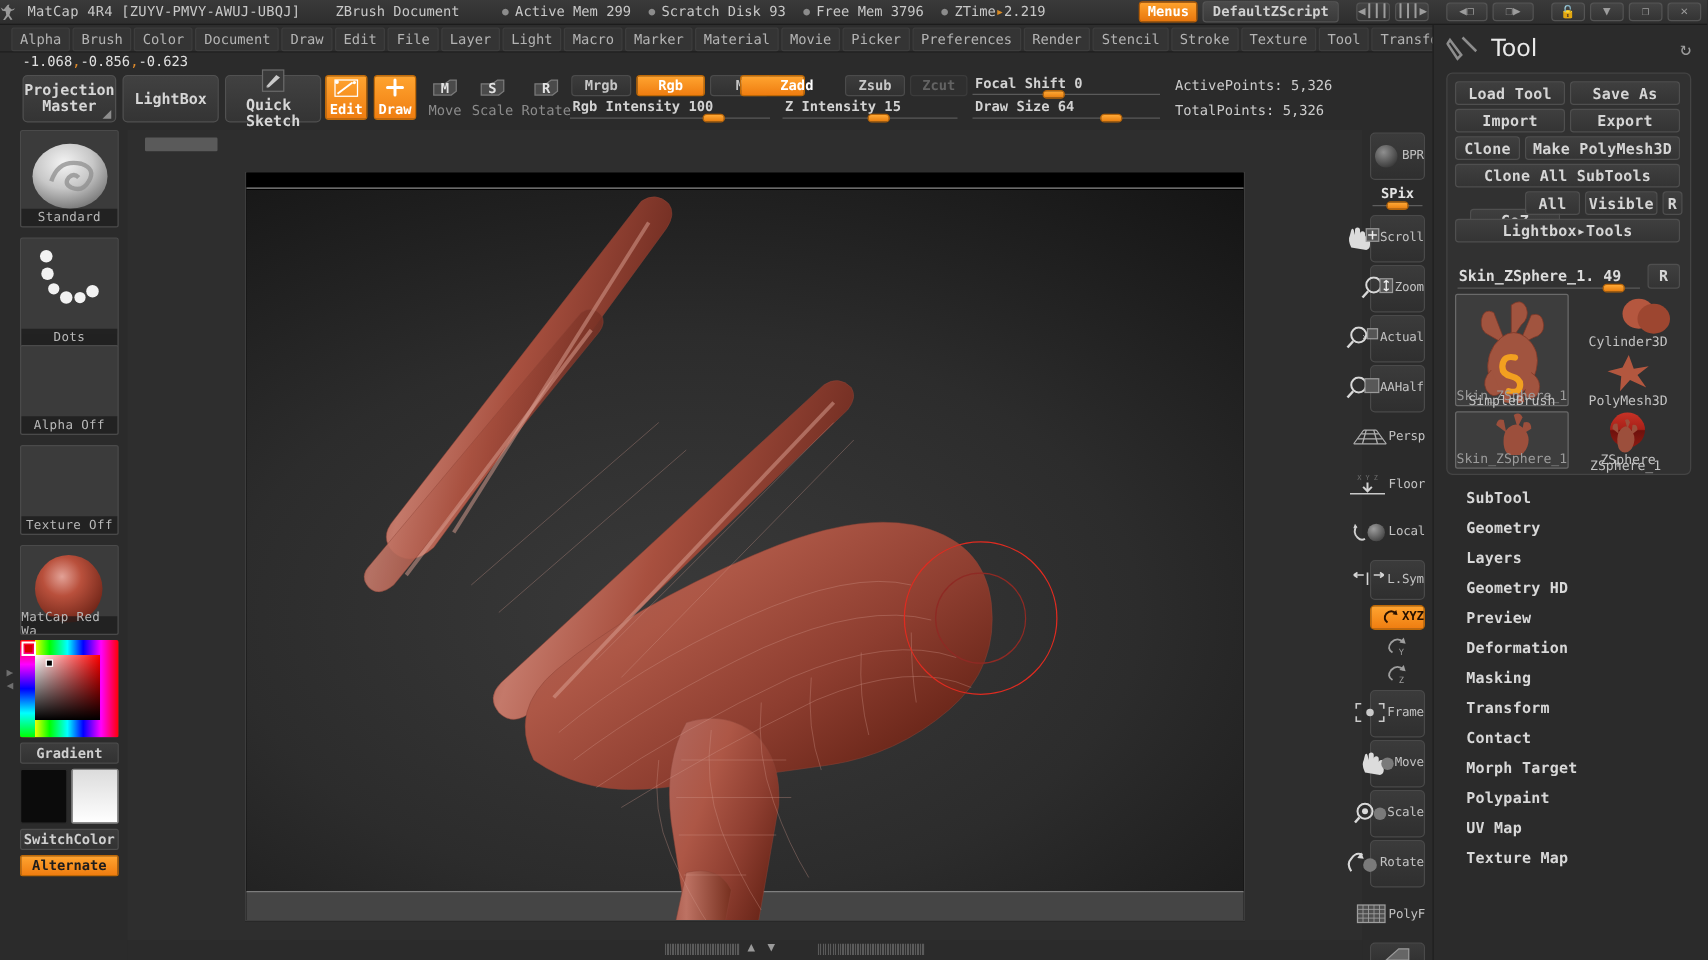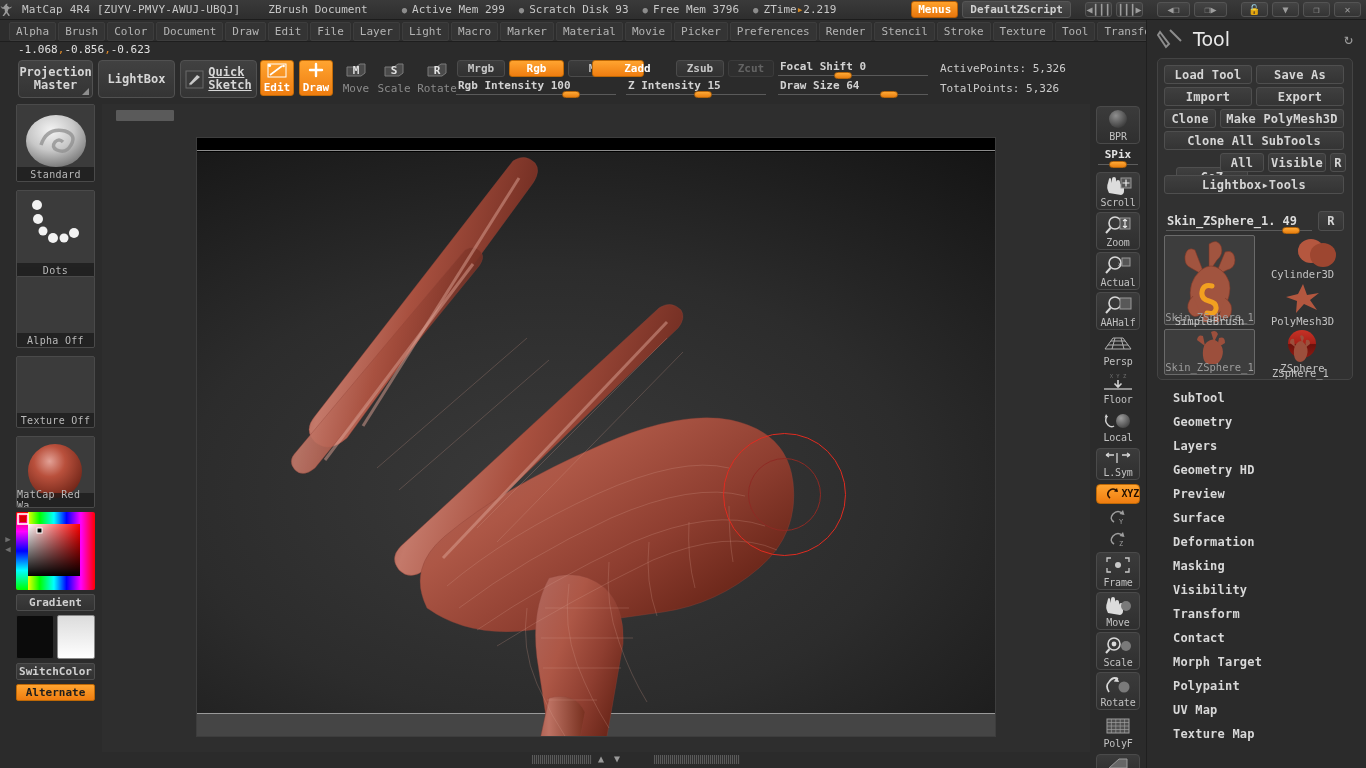--- a/index.html
+++ b/index.html
@@ -173,21 +173,21 @@
   .vtri{ position:absolute; top:2px; color:#9a9a9a; font-size:10px; line-height:10px; }
 
   
   .rnav{
     position:absolute; left:1090px; top:104px; width:56px; height:664px;
     background:#2b2b2b;
   }
   .nv{
     position:absolute; left:6px; width:44px; border-radius:4px;
     background:linear-gradient(#3b3b3b,#2f2f2f); border:1px solid #4a4a4a;
-    display:flex; flex-direction:column; align-items:center; justify-content:flex-end;
+    display:flex; align-items:center; justify-content:flex-end;
     font-size:10px; color:#c2c2c2; padding-bottom:1px;
   }
   .nv.plain{ background:none; border:none; }
   .nv.on{ background:linear-gradient(#ffa430,#ef7d10); border-color:#bd6806; color:#241000; font-weight:bold;}
   .nv .g{ flex:1; display:flex; align-items:center; justify-content:center; width:100%; }
   .nv .t{ font-size:10px; letter-spacing:-.2px; }
   .spixlbl{ position:absolute; left:6px; width:44px; text-align:center; font-size:11px; color:#e3e3e3; font-weight:bold;}
   .spixtrack{ position:absolute; left:8px; width:40px; height:1px; background:#5d5d5d;}
   .spixknob{ position:absolute; width:18px; height:7px; border-radius:4px;
     background:linear-gradient(#ffa936,#e87f10); border:1px solid #b4640a;}
@@ -307,21 +307,21 @@
   <div class="toolbar">
 
     <div class="tbtn" style="left:18px; top:2px; width:75px; height:38px; flex-direction:column;">
       <span>Projection</span>
       <span>Master</span>
       <span class="corner-tri"></span>
     </div>
 
     <div class="tbtn" style="left:98px; top:2px; width:77px; height:38px;">LightBox</div>
 
-    <div class="tbtn" style="left:180px; top:2px; width:77px; height:38px; flex-direction:row; gap:4px;text-decoration:underline;">
+    <div class="tbtn" style="left:180px; top:2px; width:77px; height:38px; flex-direction:column; gap:4px;">
       <span>
         <svg width="19" height="19" viewBox="0 0 19 19">
             <rect x="1" y="1" width="17" height="17" fill="#3a3a3a" stroke="#6a6a6a"></rect>
             <path d="M4 14 L12 5 L15 7 L6 15 Z" fill="#c9c9c9"></path>
             <path d="M4 14 L6 15 L4.5 15.5 Z" fill="#8a8a8a"></path>
           </svg>
       </span>
       <span style="display:flex;flex-direction:column;align-items:flex-start;">
         <span>Quick</span>
         <span>Sketch</span>
@@ -951,24 +951,22 @@
       </svg>
       <span class="lab">ZSphere_1</span>
     </div>
 
     <div class="tp-list">
       <div class="tp-li">SubTool</div>
       <div class="tp-li">Geometry</div>
       <div class="tp-li">Layers</div>
       <div class="tp-li">Geometry HD</div>
       <div class="tp-li">Preview</div>
-      <div class="tp-li">Surface</div>
       <div class="tp-li">Deformation</div>
       <div class="tp-li">Masking</div>
-      <div class="tp-li">Visibility</div>
       <div class="tp-li">Transform</div>
       <div class="tp-li">Contact</div>
       <div class="tp-li">Morph Target</div>
       <div class="tp-li">Polypaint</div>
       <div class="tp-li">UV Map</div>
       <div class="tp-li">Texture Map</div>
 
     </div>
   </div>
 

